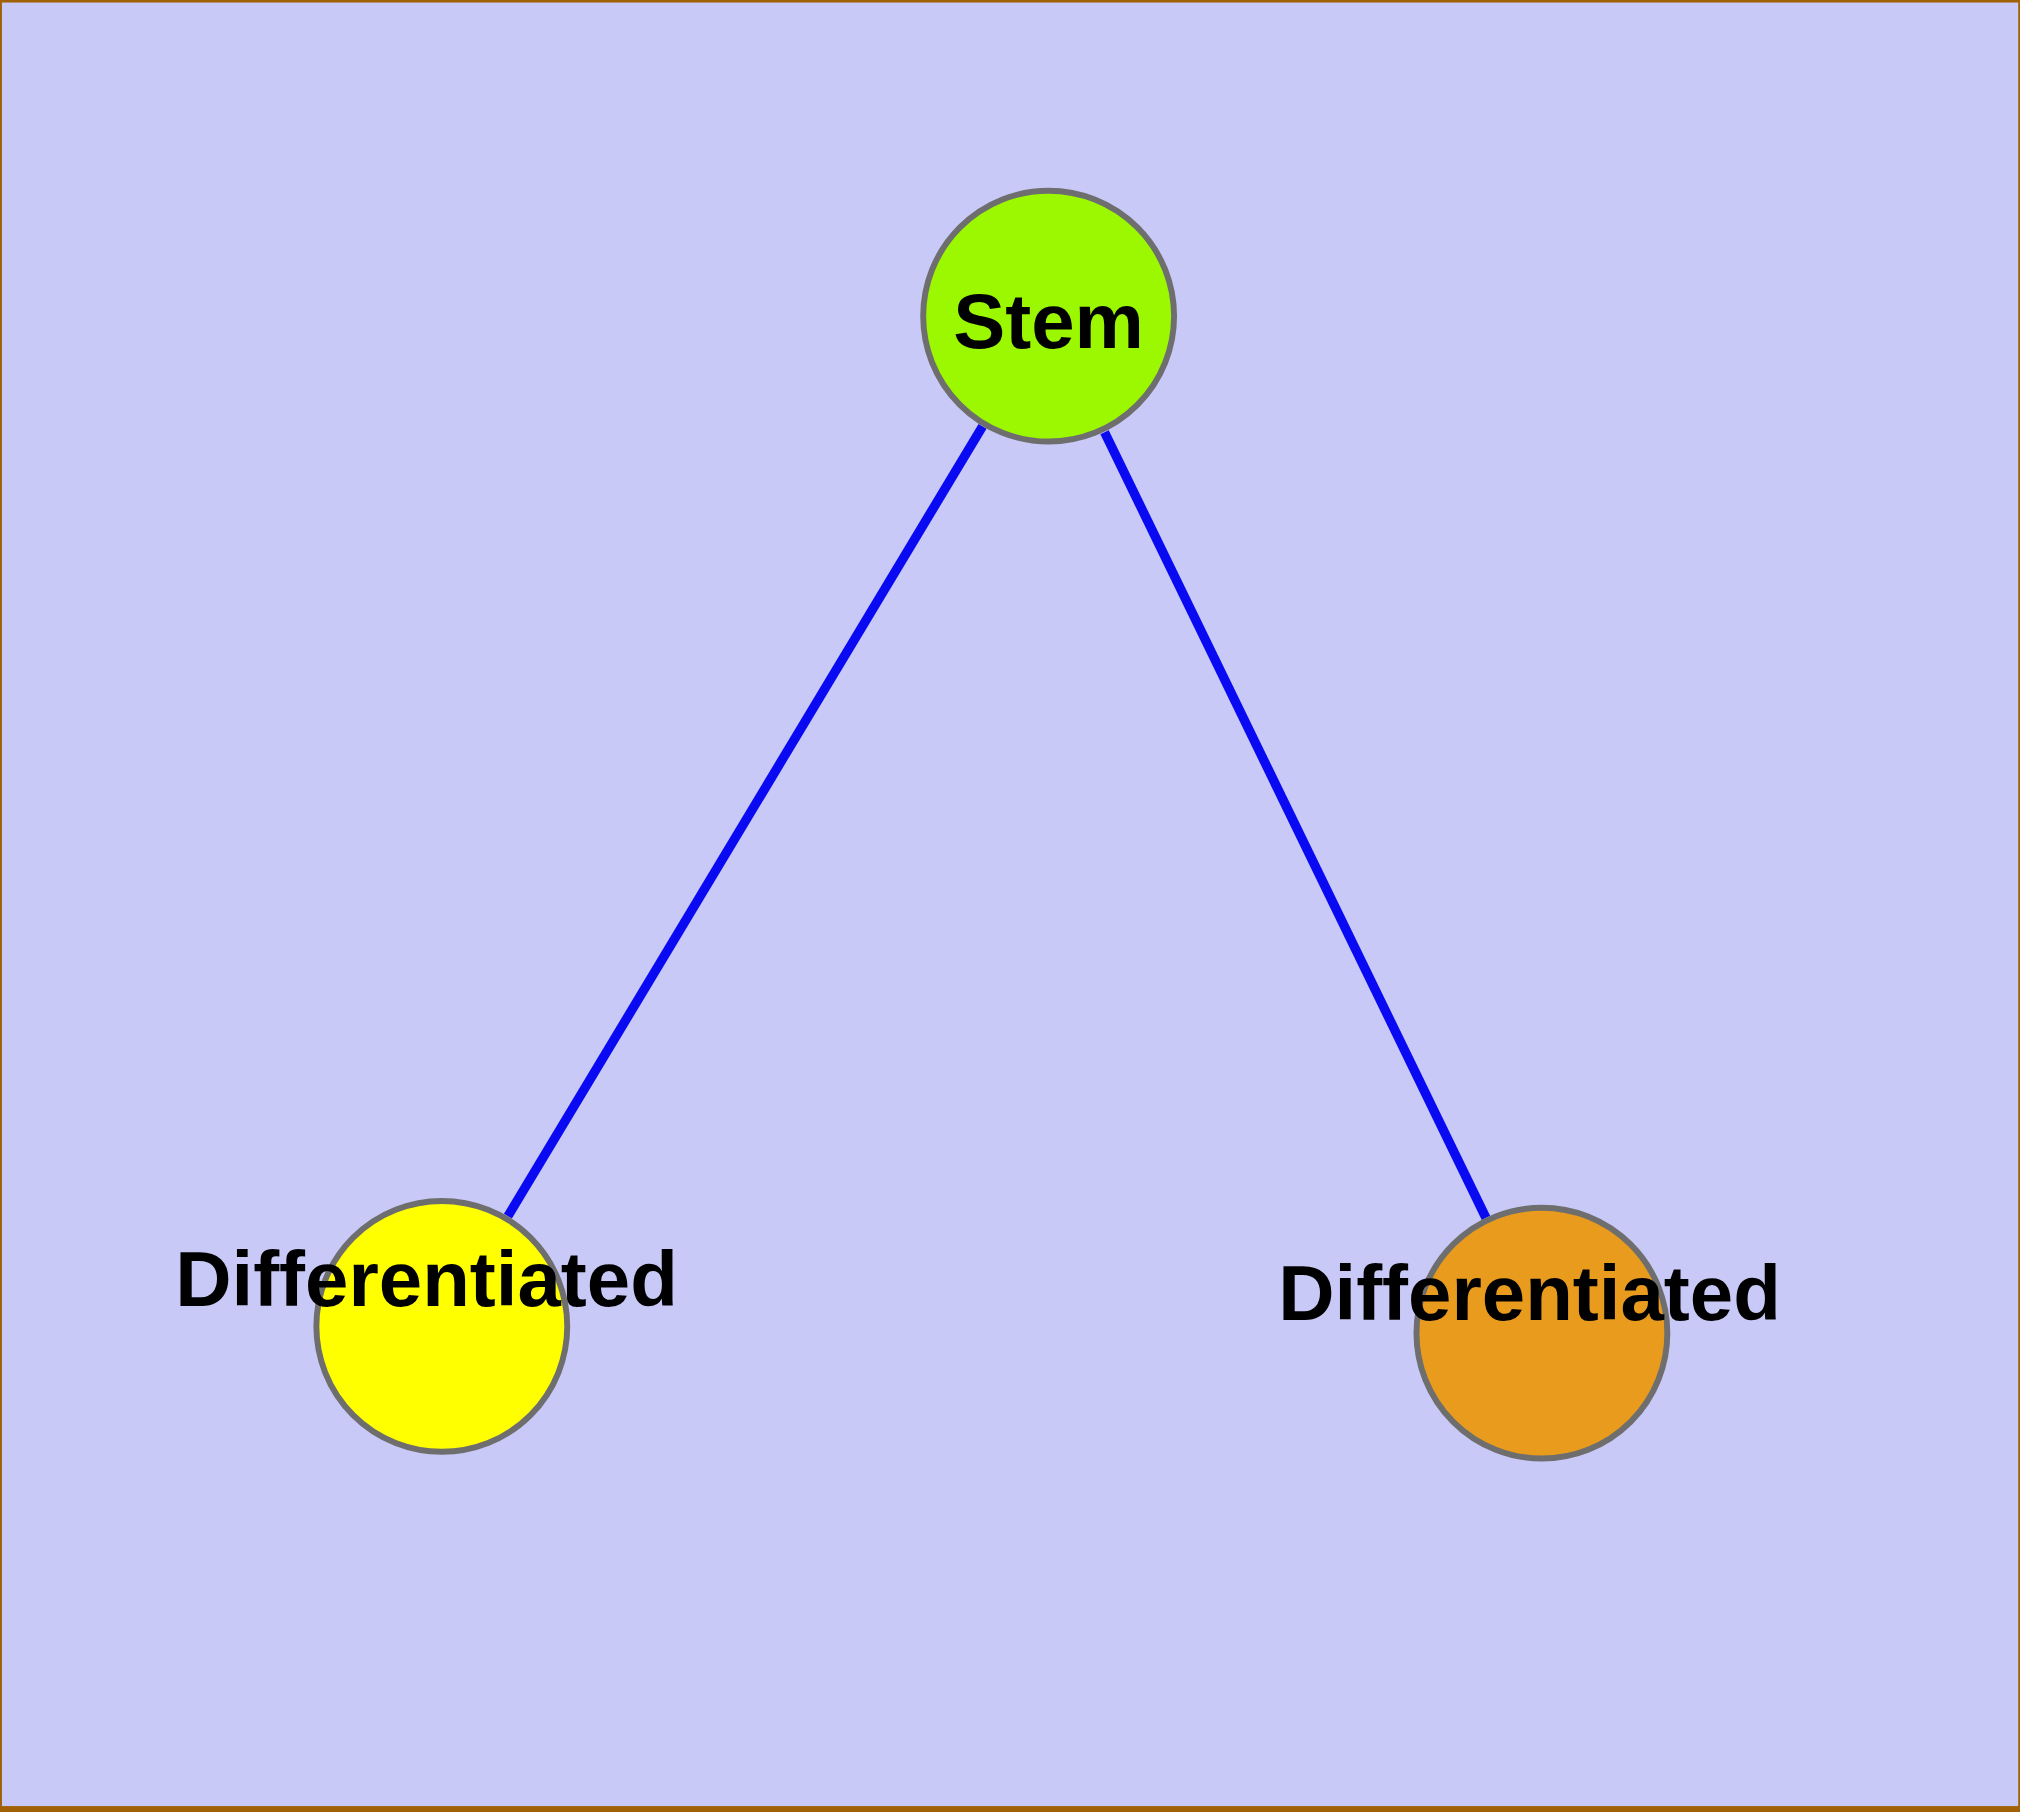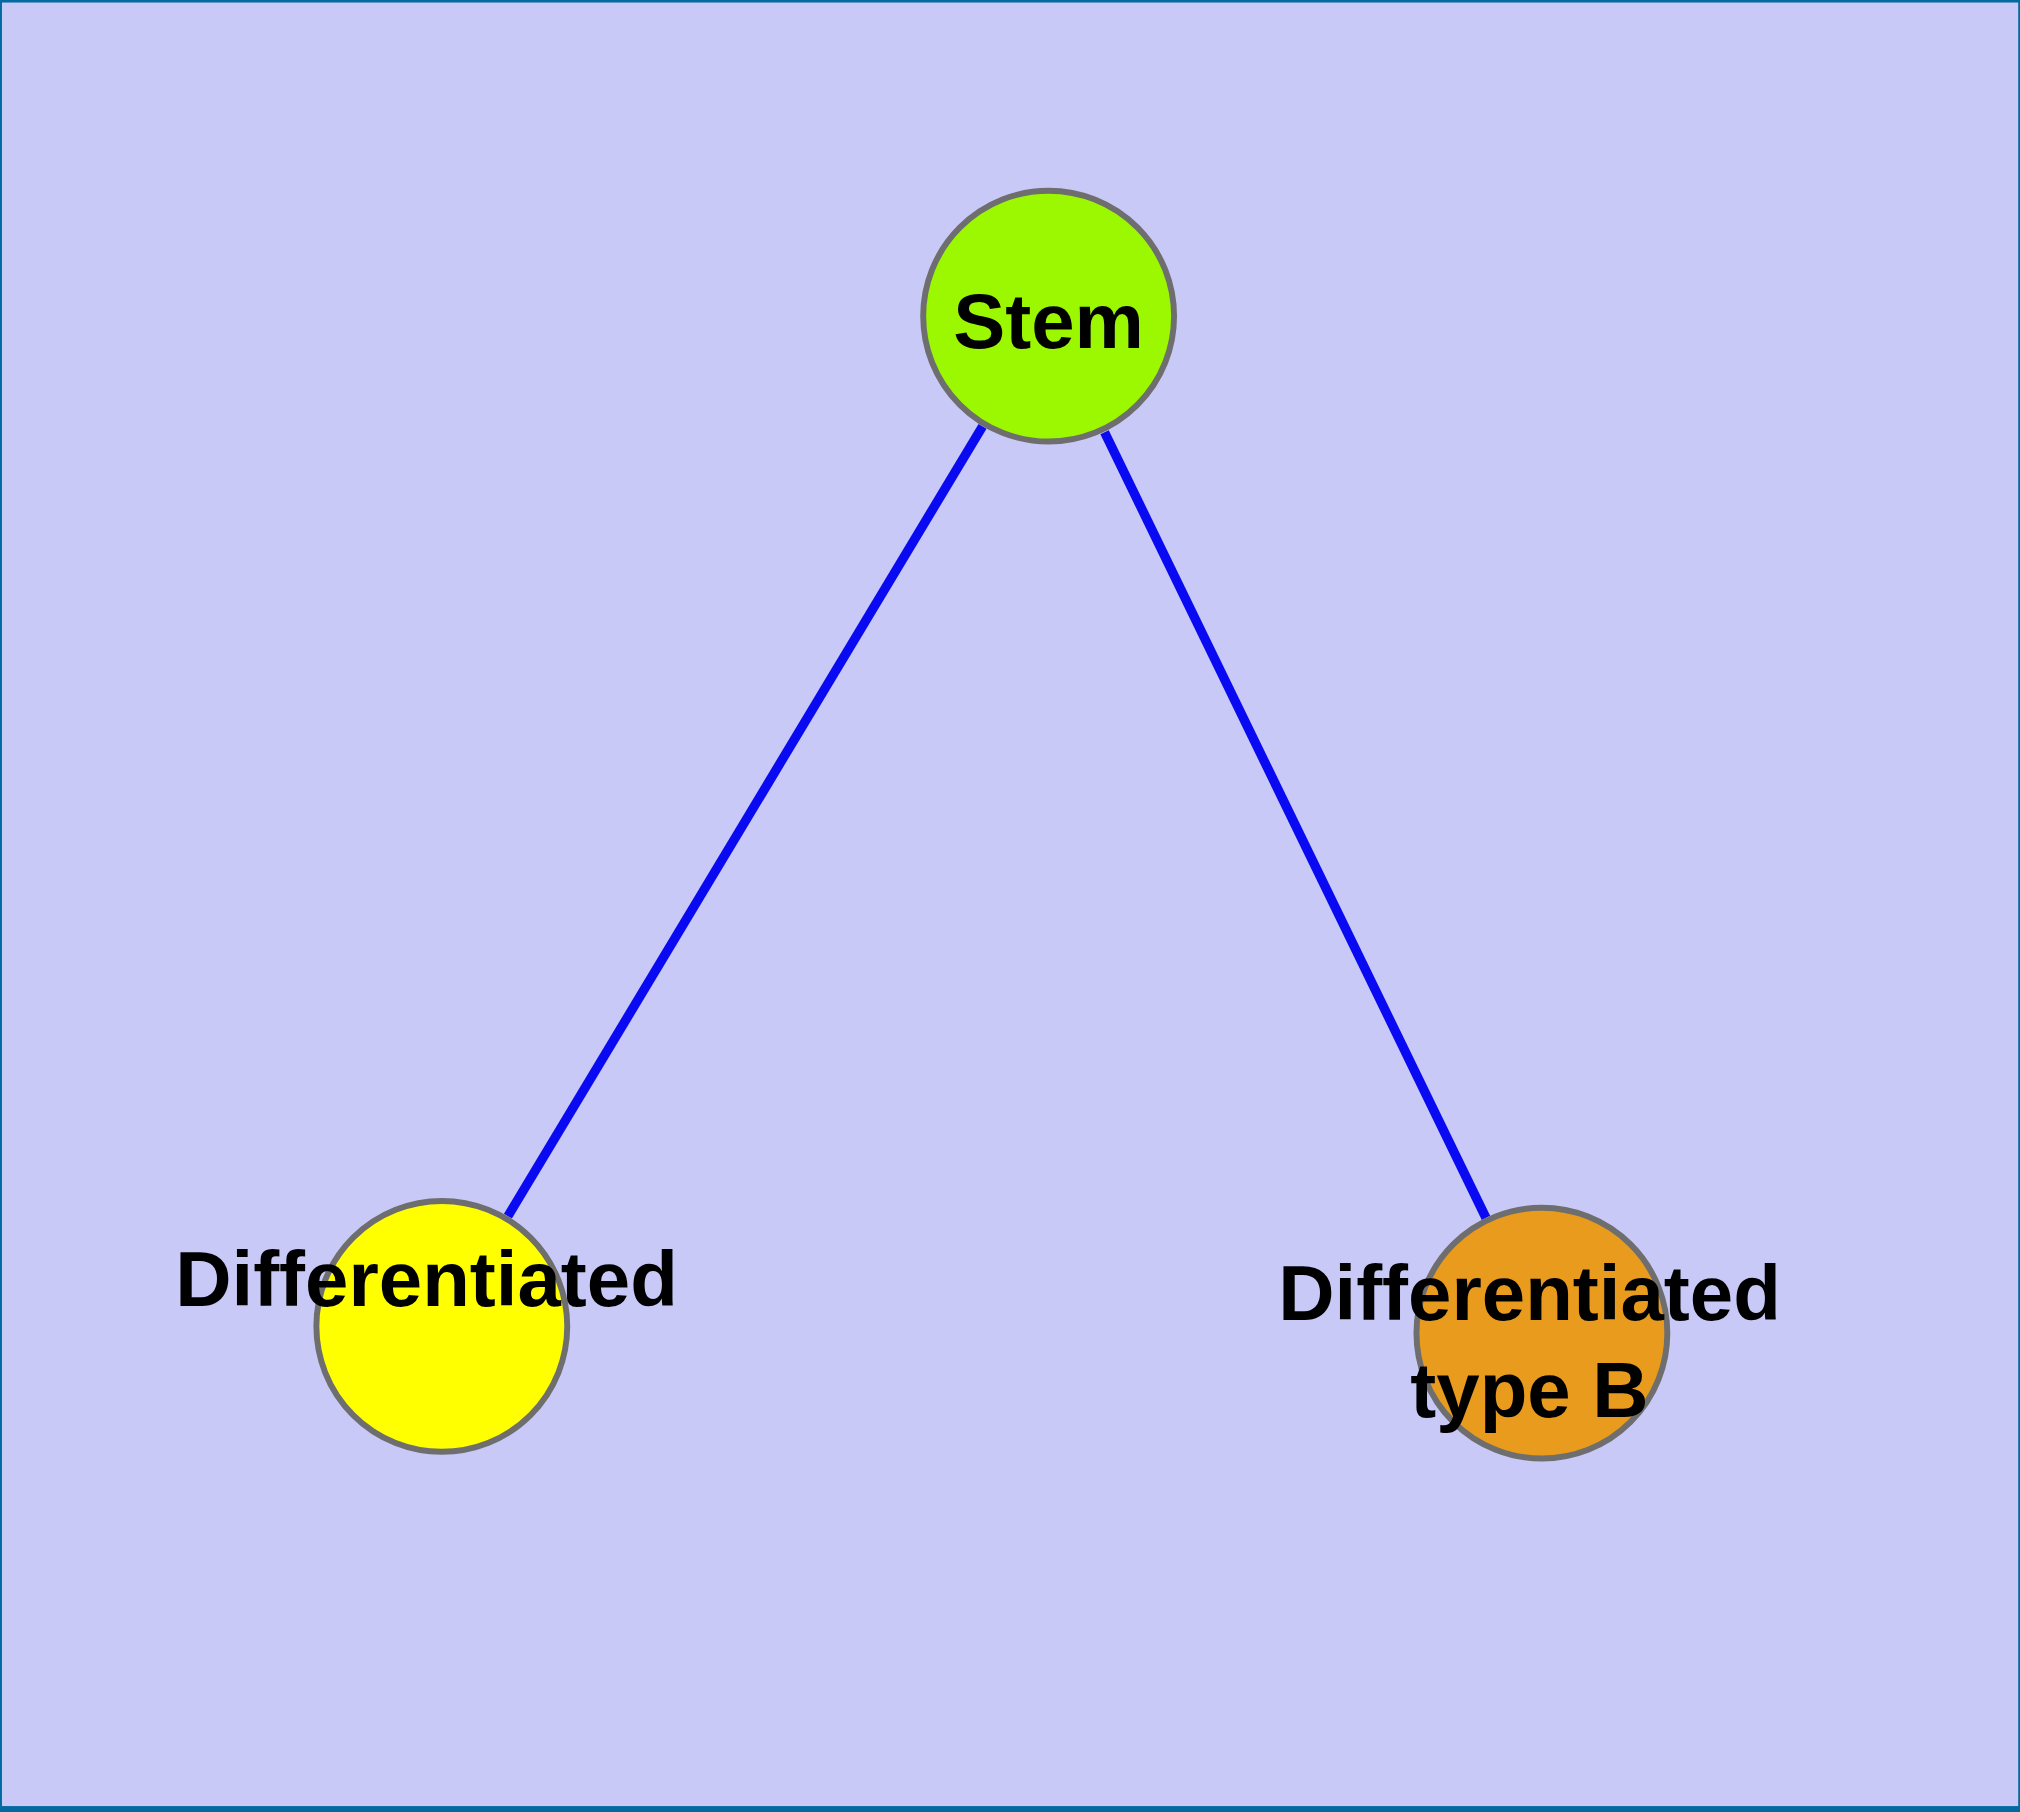--- a/index.html
+++ b/index.html
@@ -5,21 +5,21 @@
   html, body {
     margin: 0;
     padding: 0;
     background: #ffffff;
     font-family: "Liberation Sans", "DejaVu Sans", sans-serif;
   }
   #page {
     position: relative;
     width: 2021px;
     height: 1812px;
-    background: #0369a1;
+    background: #a16207;
     overflow: hidden;
   }
   #scene {
     position: absolute;
     left: 0;
     top: 0;
     display: block;
   }
   .node-label {
     position: absolute;
@@ -55,17 +55,16 @@
   <div class="node-label" style="left:794px; top:273px; width:509px;">
     <span>Stem</span>
   </div>
 
   <div class="node-label" style="left:45px; top:1231px; width:763px;">
     <span>Differentiated</span>
   </div>
 
   <div class="node-label" style="left:1148px; top:1245px; width:763px;">
     <span>Differentiated</span>
-    <span>type B</span>
   </div>
 
 </div>
 
 
 </body></html>

